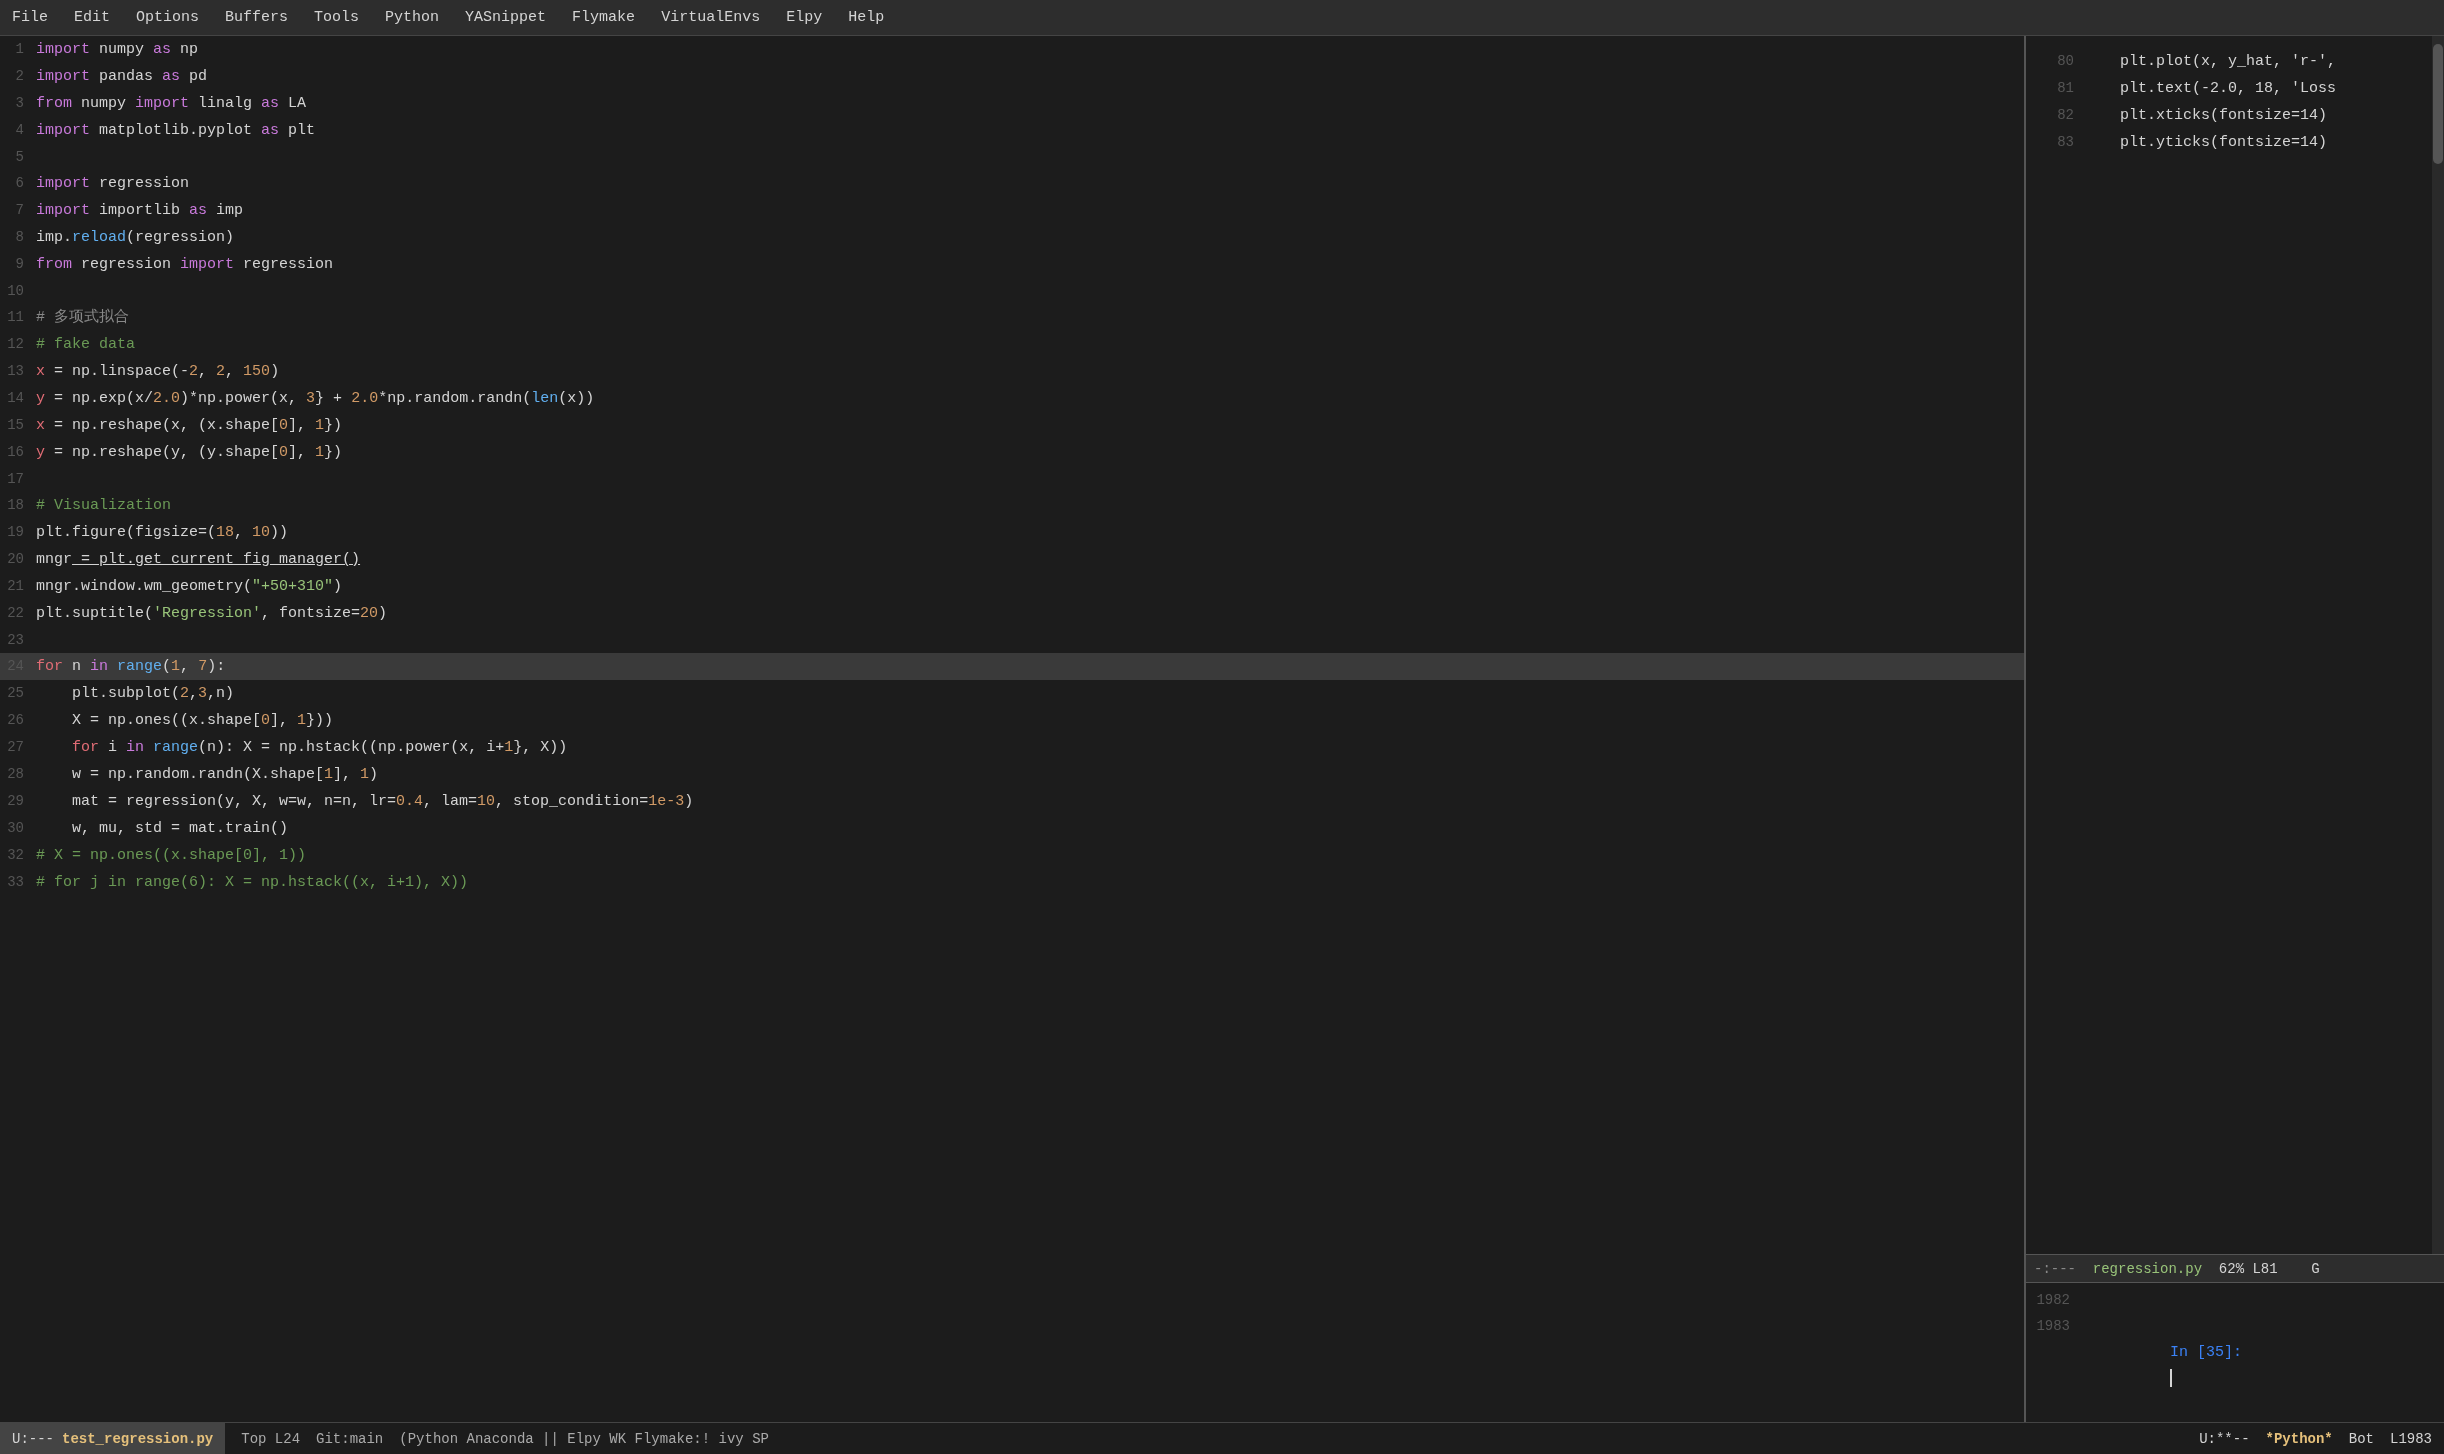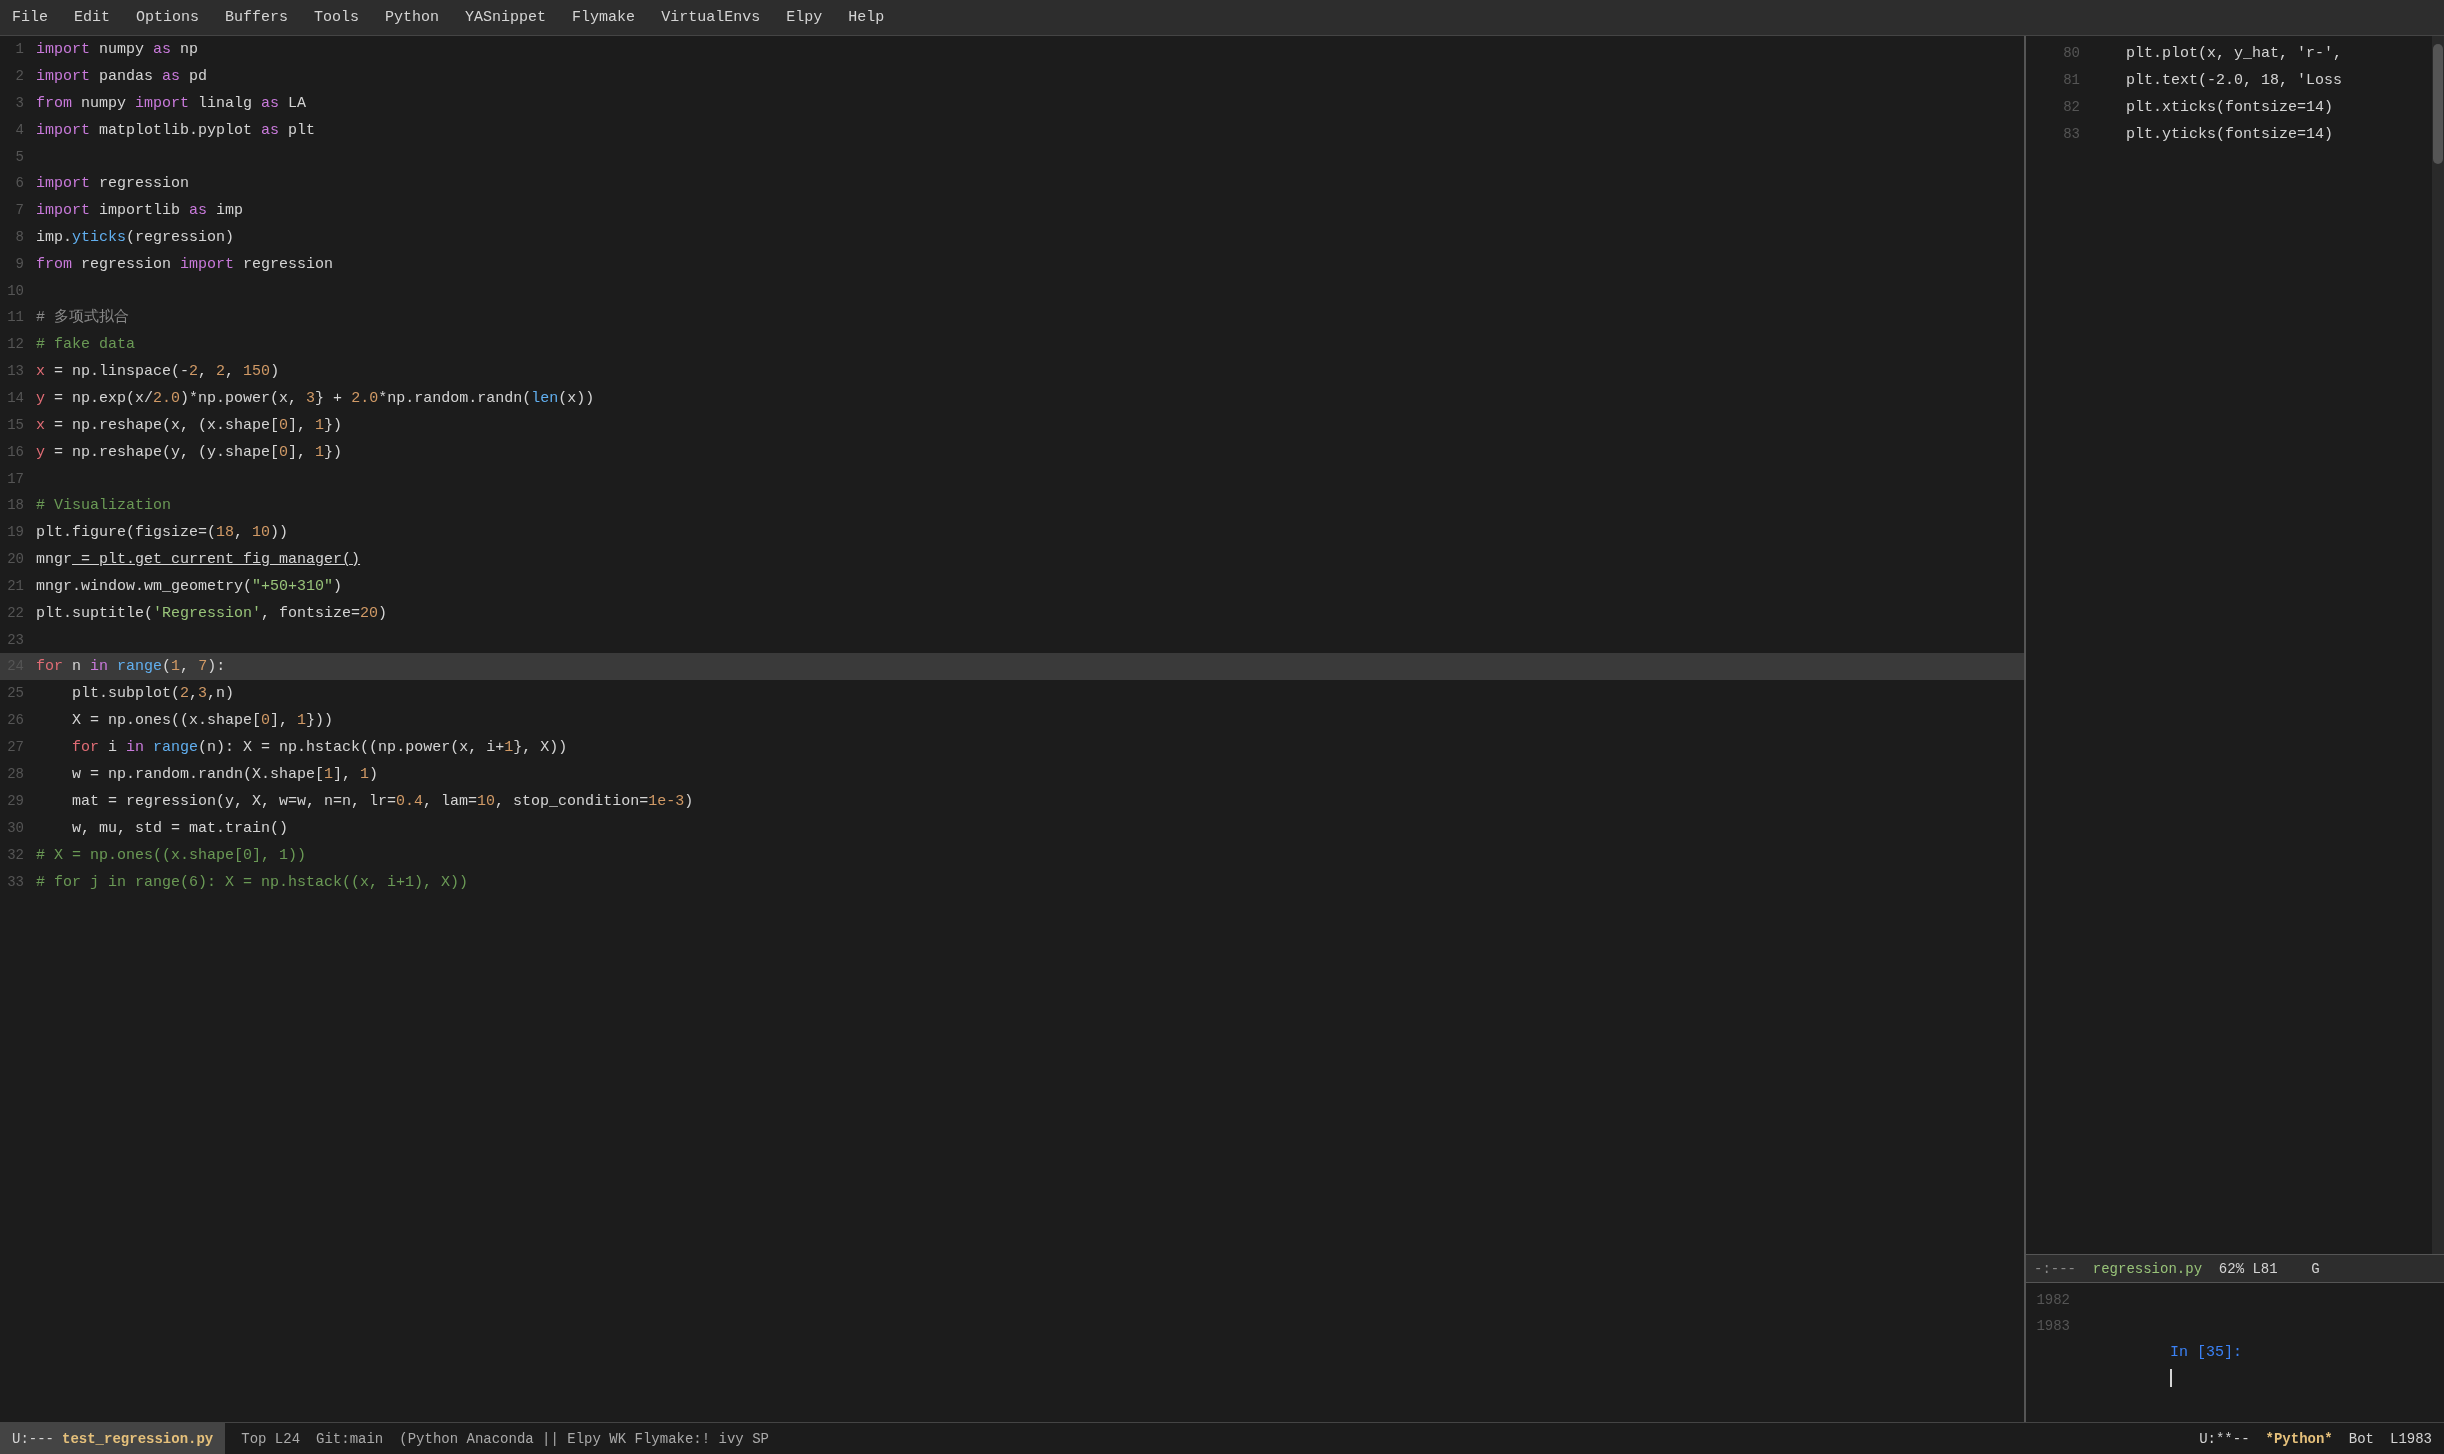--- a/index.html
+++ b/index.html
@@ -135,22 +135,21 @@
       font-weight: bold;
     }
     .sb-bot {
       color: #d4d4d4;
     }
 
     
     #right-code {
       flex: 1;
       overflow: hidden;
-      padding: 4px;
-      margin-left: 14px;
+      padding: 12px;
     }
     .right-line {
       display: flex;
       align-items: baseline;
       min-height: 26px;
       line-height: 26px;
       white-space: pre;
     }
     .right-line-num {
       color: #555;
@@ -220,21 +219,21 @@
   <div id="editor">
     <div id="code-area">
 
     <div class="code-line"><span class="line-num">1</span><span class="line-content"><span style="color: rgb(201, 122, 219);">import</span><span style="color: rgb(212, 212, 212);"> numpy </span><span style="color: rgb(201, 122, 219);">as</span><span style="color: rgb(212, 212, 212);"> np</span></span></div>
         <div class="code-line"><span class="line-num">2</span><span class="line-content"><span style="color: rgb(201, 122, 219);">import</span><span style="color: rgb(212, 212, 212);"> pandas </span><span style="color: rgb(201, 122, 219);">as</span><span style="color: rgb(212, 212, 212);"> pd</span></span></div>
         <div class="code-line"><span class="line-num">3</span><span class="line-content"><span style="color: rgb(201, 122, 219);">from</span><span style="color: rgb(212, 212, 212);"> numpy </span><span style="color: rgb(201, 122, 219);">import</span><span style="color: rgb(212, 212, 212);"> linalg </span><span style="color: rgb(201, 122, 219);">as</span><span style="color: rgb(212, 212, 212);"> LA</span></span></div>
         <div class="code-line"><span class="line-num">4</span><span class="line-content"><span style="color: rgb(201, 122, 219);">import</span><span style="color: rgb(212, 212, 212);"> matplotlib.pyplot </span><span style="color: rgb(201, 122, 219);">as</span><span style="color: rgb(212, 212, 212);"> plt</span></span></div>
         <div class="code-line"><span class="line-num">5</span><span class="line-content"></span></div>
         <div class="code-line"><span class="line-num">6</span><span class="line-content"><span style="color: rgb(201, 122, 219);">import</span><span style="color: rgb(212, 212, 212);"> regression</span></span></div>
         <div class="code-line"><span class="line-num">7</span><span class="line-content"><span style="color: rgb(201, 122, 219);">import</span><span style="color: rgb(212, 212, 212);"> importlib </span><span style="color: rgb(201, 122, 219);">as</span><span style="color: rgb(212, 212, 212);"> imp</span></span></div>
-        <div class="code-line"><span class="line-num">8</span><span class="line-content"><span style="color: rgb(212, 212, 212);">imp.</span><span style="color: rgb(97, 175, 239);">yticks</span><span style="color: rgb(212, 212, 212);">(regression)</span></span></div>
+        <div class="code-line"><span class="line-num">8</span><span class="line-content"><span style="color: rgb(212, 212, 212);">imp.</span><span style="color: rgb(97, 175, 239);">reload</span><span style="color: rgb(212, 212, 212);">(regression)</span></span></div>
         <div class="code-line"><span class="line-num">9</span><span class="line-content"><span style="color: rgb(201, 122, 219);">from</span><span style="color: rgb(212, 212, 212);"> regression </span><span style="color: rgb(201, 122, 219);">import</span><span style="color: rgb(212, 212, 212);"> regression</span></span></div>
         <div class="code-line"><span class="line-num">10</span><span class="line-content"></span></div>
         <div class="code-line"><span class="line-num">11</span><span class="line-content"><span style="color: rgb(136, 136, 136);"># 多项式拟合</span></span></div>
         <div class="code-line"><span class="line-num">12</span><span class="line-content"><span style="color: rgb(106, 153, 85);"># fake data</span></span></div>
         <div class="code-line"><span class="line-num">13</span><span class="line-content"><span style="color: rgb(224, 108, 117);">x</span><span style="color: rgb(212, 212, 212);"> = np.linspace(-</span><span style="color: rgb(209, 154, 102);">2</span><span style="color: rgb(212, 212, 212);">, </span><span style="color: rgb(209, 154, 102);">2</span><span style="color: rgb(212, 212, 212);">, </span><span style="color: rgb(209, 154, 102);">150</span><span style="color: rgb(212, 212, 212);">)</span></span></div>
         <div class="code-line"><span class="line-num">14</span><span class="line-content"><span style="color: rgb(224, 108, 117);">y</span><span style="color: rgb(212, 212, 212);"> = np.exp(x/</span><span style="color: rgb(209, 154, 102);">2.0</span><span style="color: rgb(212, 212, 212);">)*np.power(x, </span><span style="color: rgb(209, 154, 102);">3</span><span style="color: rgb(212, 212, 212);">} + </span><span style="color: rgb(209, 154, 102);">2.0</span><span style="color: rgb(212, 212, 212);">*np.random.randn(</span><span style="color: rgb(97, 175, 239);">len</span><span style="color: rgb(212, 212, 212);">(x))</span></span></div>
         <div class="code-line"><span class="line-num">15</span><span class="line-content"><span style="color: rgb(224, 108, 117);">x</span><span style="color: rgb(212, 212, 212);"> = np.reshape(x, (x.shape[</span><span style="color: rgb(209, 154, 102);">0</span><span style="color: rgb(212, 212, 212);">], </span><span style="color: rgb(209, 154, 102);">1</span><span style="color: rgb(212, 212, 212);">})</span></span></div>
         <div class="code-line"><span class="line-num">16</span><span class="line-content"><span style="color: rgb(224, 108, 117);">y</span><span style="color: rgb(212, 212, 212);"> = np.reshape(y, (y.shape[</span><span style="color: rgb(209, 154, 102);">0</span><span style="color: rgb(212, 212, 212);">], </span><span style="color: rgb(209, 154, 102);">1</span><span style="color: rgb(212, 212, 212);">})</span></span></div>
         <div class="code-line"><span class="line-num">17</span><span class="line-content"></span></div>
         <div class="code-line"><span class="line-num">18</span><span class="line-content"><span style="color: rgb(106, 153, 85);"># Visualization</span></span></div>

